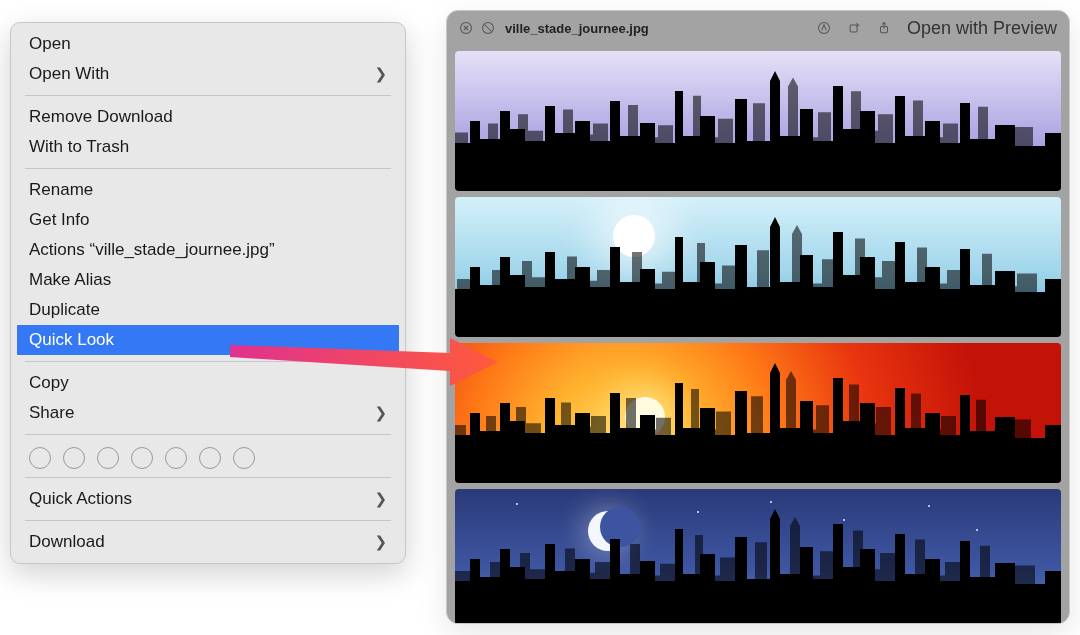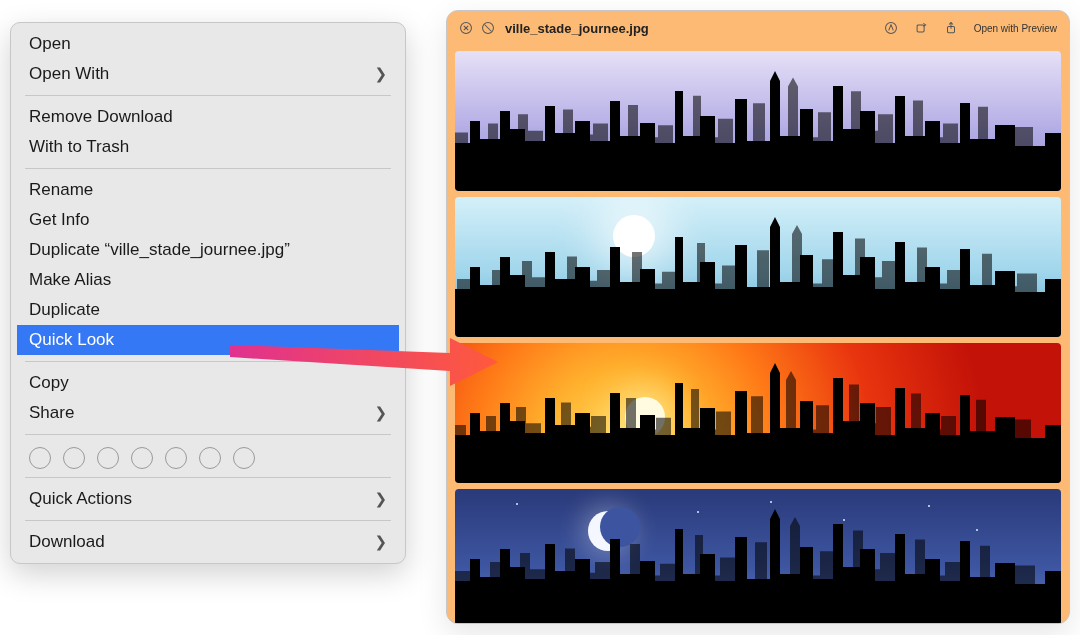--- a/index.html
+++ b/index.html
@@ -63,42 +63,42 @@
     display: inline-block;
   }
 
   
   .preview-window {
     position: absolute;
     right: 10px;
     top: 10px;
     width: 624px;
     height: 614px;
-    background: #fdba74;
+    background: #a3a3a3;
     border: 1px solid #c7c7c7;
     border-radius: 12px;
     overflow: hidden;
     box-shadow: 0 10px 30px rgba(0,0,0,.1);
   }
   .preview-header {
     display: flex;
     align-items: center;
     height: 34px;
     padding: 0 12px;
     gap: 10px;
     font-size: 13px;
     color: #444;
   }
   .hdr-left { display:flex; align-items:center; gap:8px; }
   .hdr-icon { width:14px; height:14px; display:flex; align-items:center; justify-content:center; }
   .hdr-title { font-weight: 600; flex: 0 0 auto; color:#222; }
   .hdr-spacer { flex:1; }
   .hdr-actions { display:flex; align-items:center; gap:16px; }
   .hdr-actions .hdr-icon svg { width:16px; height:16px; }
-  .open-preview { font-size: 10px; color:#333; }
+  .open-preview { font-size: 18px; color:#333; }
 
   .preview-body {
     padding: 6px 8px 8px 8px;
     display: flex;
     flex-direction: column;
     gap: 6px;
   }
   .panel {
     width: 100%;
     height: 140px;
@@ -167,21 +167,21 @@
 
   <div class="menu-sep"></div>
 
   <div class="menu-item">
     <span>Rename</span>
   </div>
   <div class="menu-item">
     <span>Get Info</span>
   </div>
   <div class="menu-item">
-    <span>Duplicate “ville_stade_journee.jpg”</span>
+    <span>Actions “ville_stade_journee.jpg”</span>
   </div>
   <div class="menu-item">
     <span>Make Alias</span>
   </div>
   <div class="menu-item">
     <span>Duplicate</span>
   </div>
   <div class="menu-item highlight">
     <span>Quick Look</span>
   </div>

